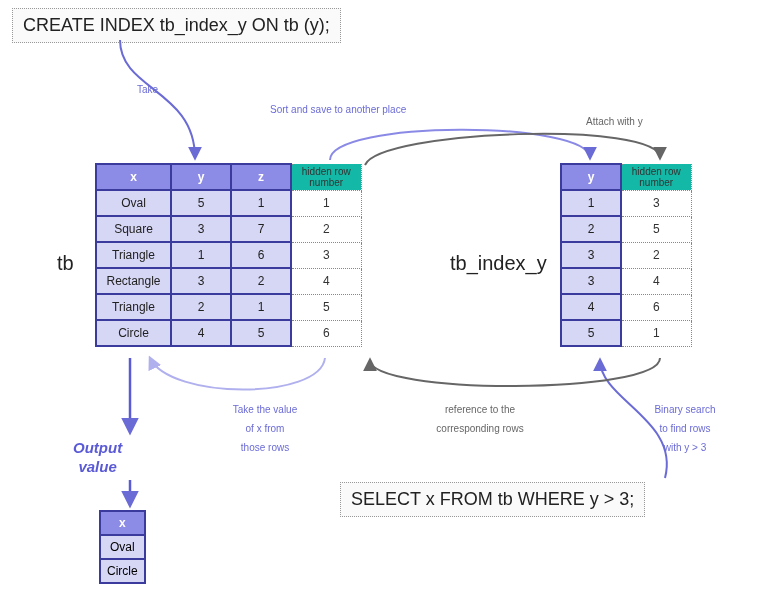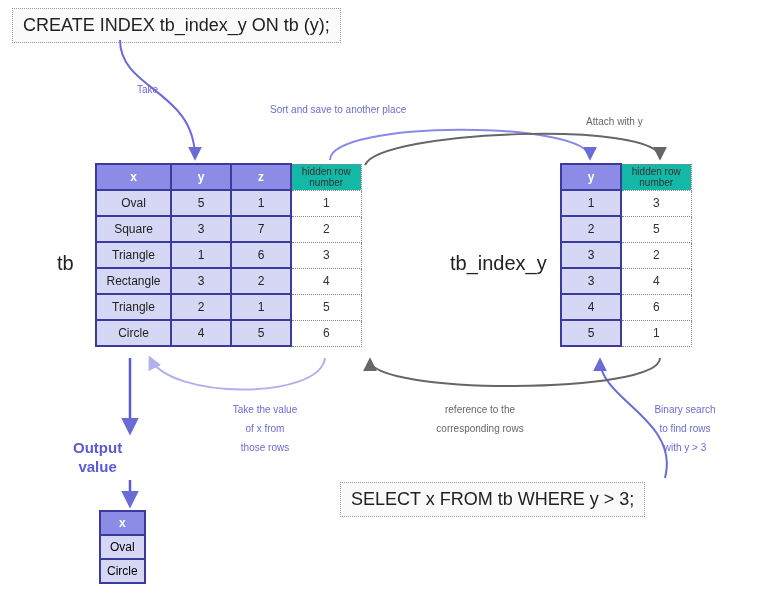--- a/index.html
+++ b/index.html
@@ -222,21 +222,21 @@
 <div class="ann grey" style="left:405px; top:400px; width:150px;">
   <span>reference to the</span><br>
   <span>corresponding rows</span>
 </div>
 <div class="ann purple" style="left:630px; top:400px; width:110px;">
   <span>Binary search</span><br>
   <span>to find rows</span><br>
   <span>with y &gt; 3</span>
 </div>
 
-<div class="out-lbl" style="left:73px; top:438px;">
+<div class="out-lbl" style="left:73px; top:438px;font-style:italic;">
   <span>Output</span><br>
   <span>value</span>
 </div>
 
 <svg class="arrows">
   <defs>
     <marker id="arr-purple" viewBox="0 0 10 10" refX="8" refY="5" markerWidth="7" markerHeight="7" orient="auto">
       <path d="M0,0 L10,5 L0,10 z" fill="#6b6bd6"></path>
     </marker>
     <marker id="arr-lpurple" viewBox="0 0 10 10" refX="8" refY="5" markerWidth="7" markerHeight="7" orient="auto">

